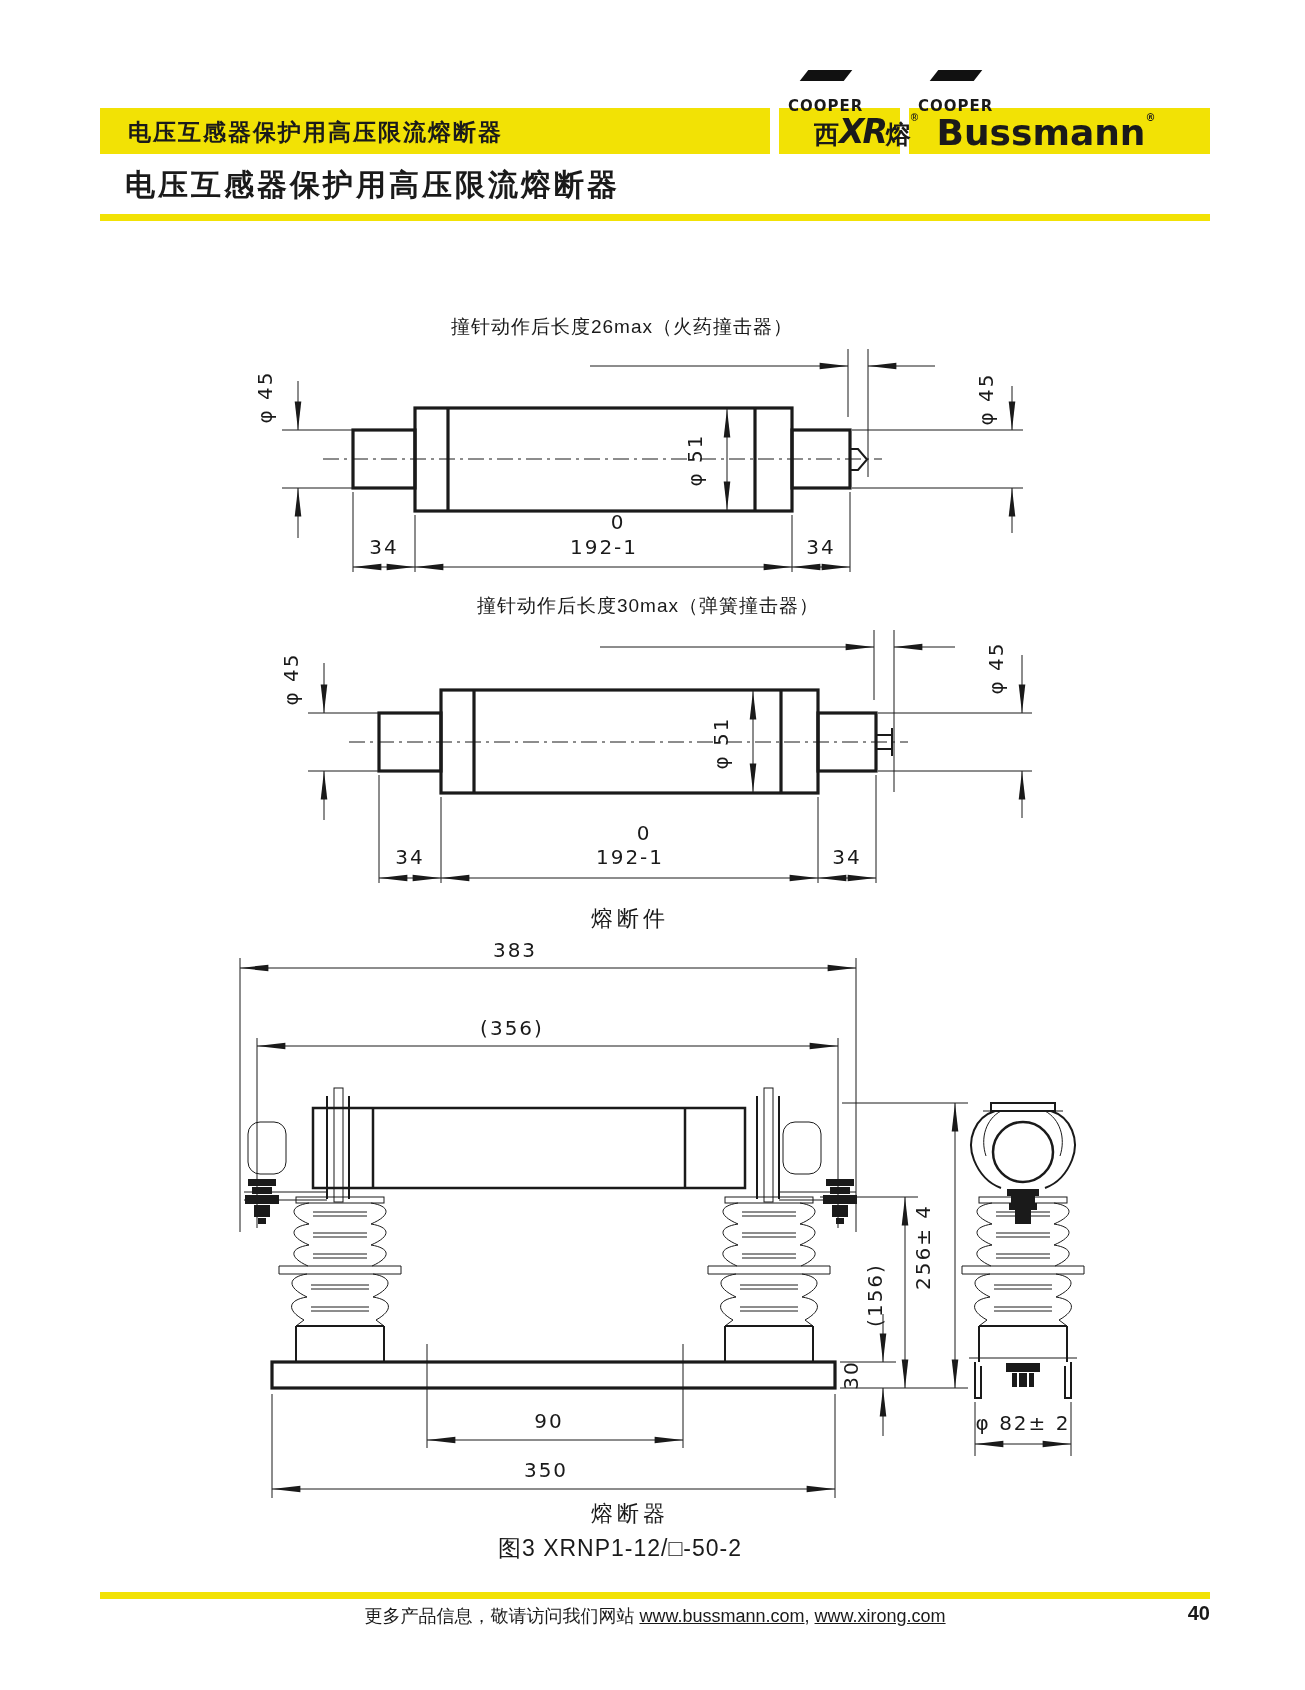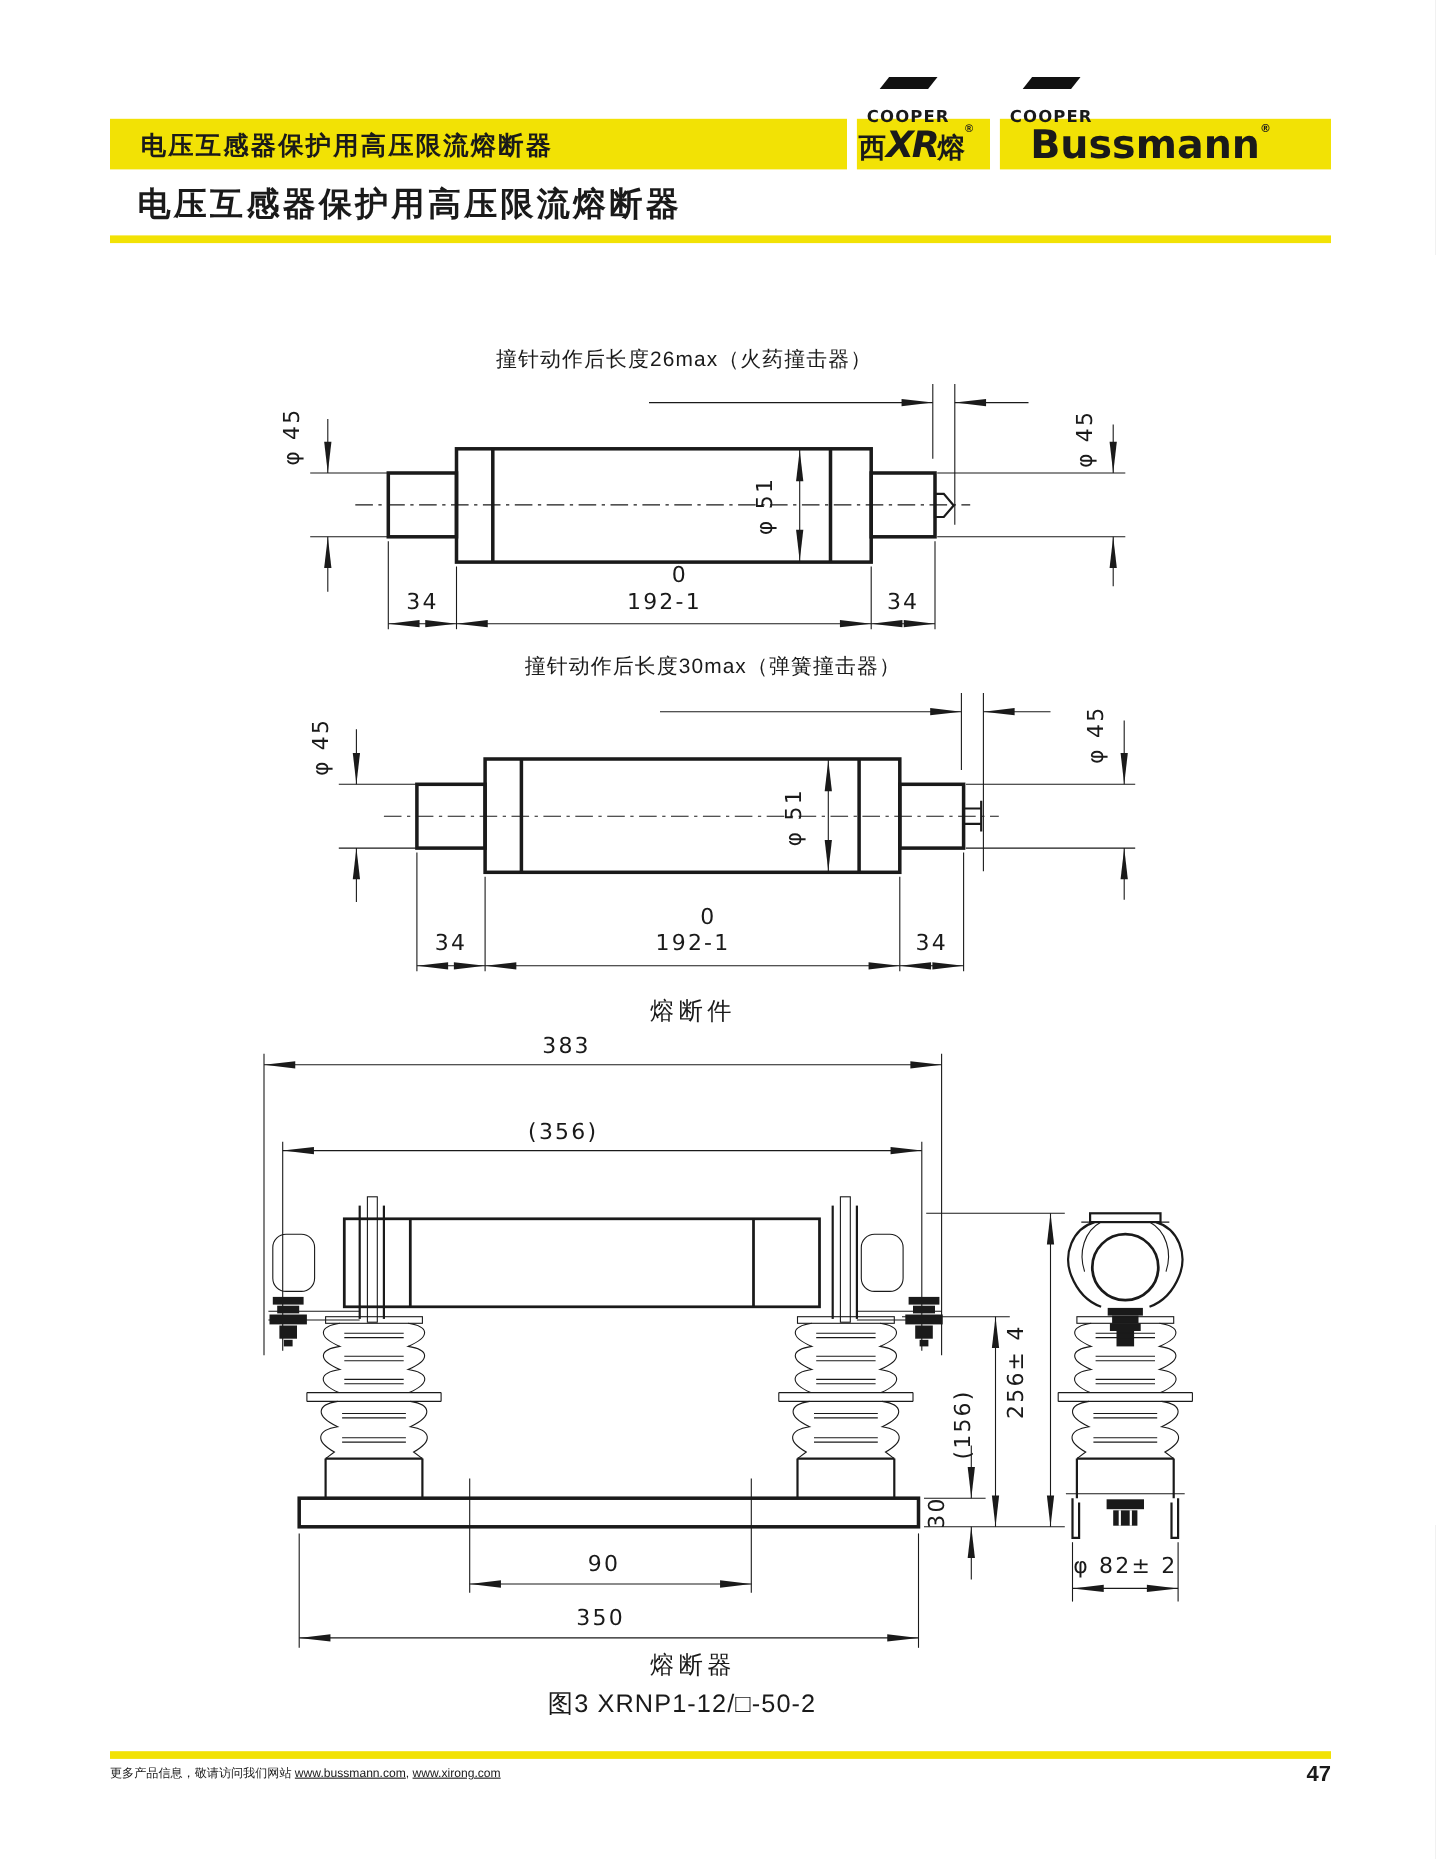--- a/index.html
+++ b/index.html
@@ -9,32 +9,32 @@
   
   .band{background:#f2e205;height:46px;top:108px;}
   #band-main{left:100px;width:670px;}
   #band-xr{left:779px;width:121px;}
   #band-buss{left:909px;width:301px;}
   #banner-title{left:128px;top:117px;font-size:23px;font-weight:bold;letter-spacing:2px;}
   .cooper{top:70px;width:90px;text-align:left;}
   #cooper1{left:788px;} #cooper2{left:918px;}
   .cooper .flag{width:44px;height:11px;background:#111;transform:skewX(-38deg);margin-left:16px;}
   .cooper .ctext{font-size:15px;font-weight:900;letter-spacing:1px;margin-top:16px;font-family:"DejaVu Sans",sans-serif;}
-  #xr-logo{left:780px;top:112px;width:105px;text-align:center;font-weight:900;}
+  #xr-logo{left:814px;top:112px;width:105px;font-weight:900;}
   #xr-logo .cjk{font-size:25px;font-weight:900;}
   #xr-logo .xr{font-size:33px;font-style:italic;font-weight:900;letter-spacing:-2px;font-family:"DejaVu Sans",sans-serif;}
   #xr-logo sup,#buss-logo sup{font-size:10px;vertical-align:top;}
   #buss-logo{left:909px;top:112px;width:274px;text-align:center;font-size:36px;font-weight:900;
              font-family:"DejaVu Sans",sans-serif;letter-spacing:0px;}
   #page-title{left:125px;top:165px;font-size:30px;font-weight:bold;letter-spacing:3px;}
   .yrule{left:100px;width:1110px;background:#f2e205;}
   #rule-top{top:214px;height:7px;}
   #rule-bottom{top:1592px;height:7px;}
   
-  #footer-line{left:100px;top:1604px;width:1110px;text-align:left;font-size:11px;}
+  #footer-line{left:100px;top:1604px;width:1110px;text-align:center;font-size:18px;}
   #footer-line a{color:#1a1a1a;text-decoration:underline;}
   #page-num{left:1160px;top:1602px;width:50px;text-align:right;font-size:20px;font-weight:bold;}
   
   svg{position:absolute;left:0;top:0;}
   .thin{stroke:#1a1a1a;stroke-width:1;fill:none;}
   .md{stroke:#1a1a1a;stroke-width:2;fill:none;}
   .md2{stroke:#1a1a1a;stroke-width:2.5;fill:none;}
   .thick{stroke:#1a1a1a;stroke-width:3.2;fill:none;}
   .cl{stroke:#1a1a1a;stroke-width:1;fill:none;stroke-dasharray:16 5 3 5;}
   .fillb{fill:#1a1a1a;stroke:none;}
@@ -303,15 +303,15 @@
         <line class="thin" x1="883" y1="1436" x2="883" y2="1388" marker-end="url(#mE)"></line>
       </g>
 
       <text class="lbl" x="630" y="1521">熔断器</text>
       <text class="cap" x="620" y="1556">图3 XRNP1-12/□-50-2</text>
     </g>
   </svg>
 
   <div class="abs yrule" id="rule-bottom"></div>
   <div class="abs" id="footer-line"><span>更多产品信息，敬请访问我们网站</span> <a href="#">www.bussmann.com</a><span>,</span> <a href="#">www.xirong.com</a></div>
-  <div class="abs" id="page-num">47</div>
+  <div class="abs" id="page-num">40</div>
 
 </div>
 
 </body></html>

